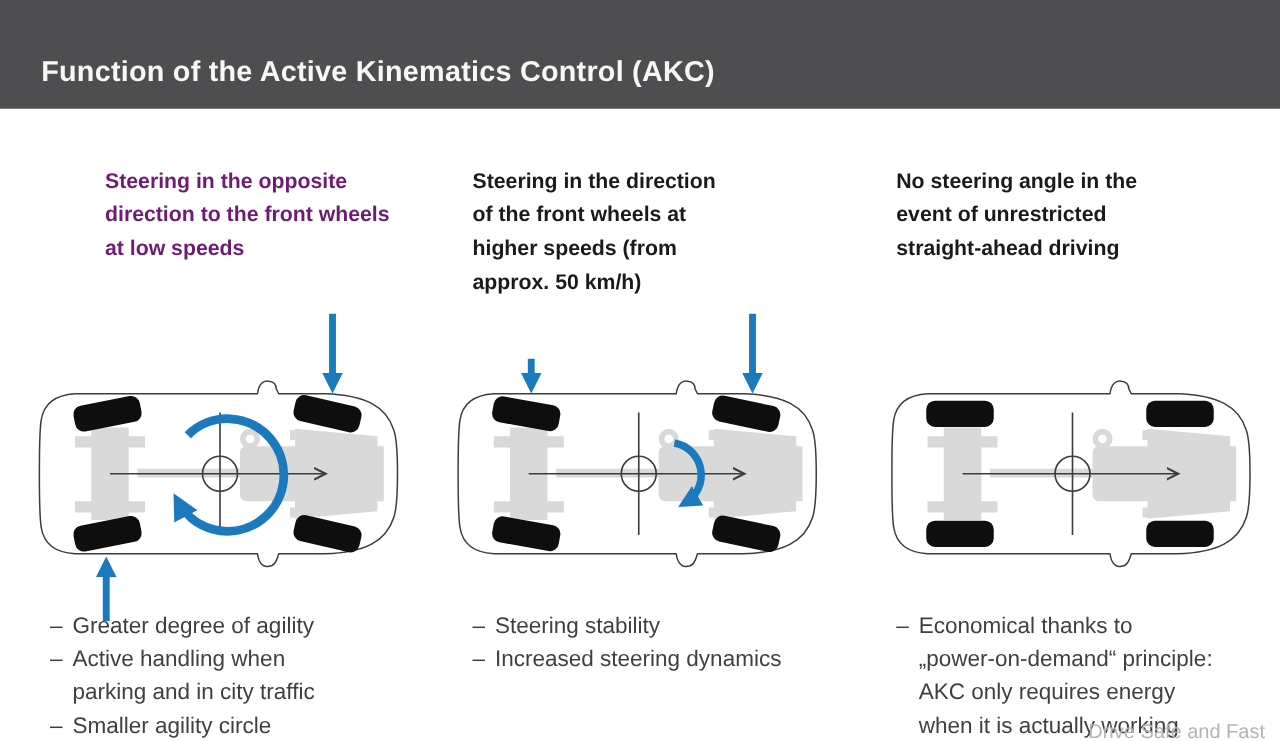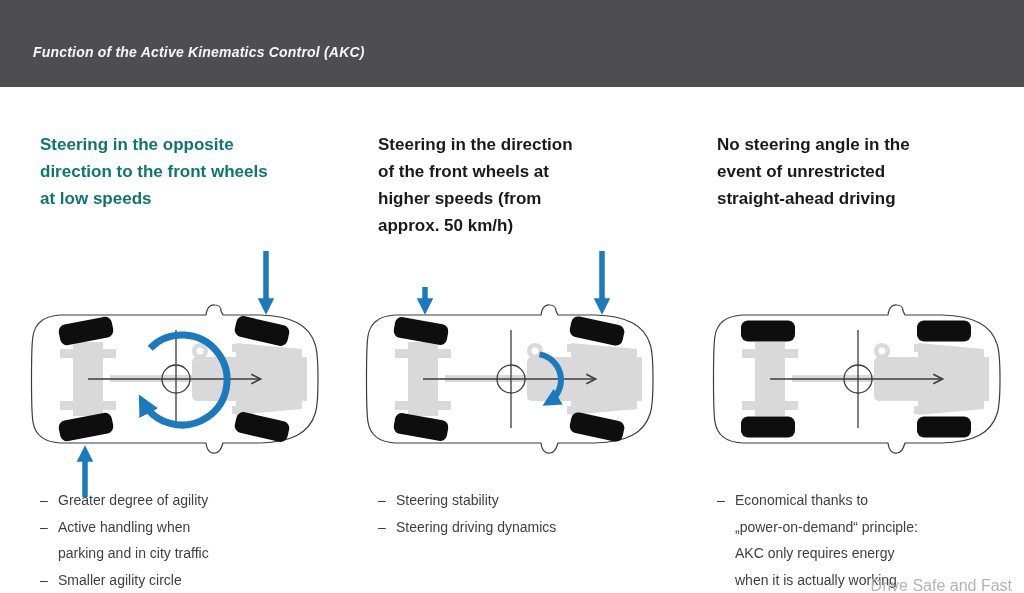--- a/index.html
+++ b/index.html
@@ -4,29 +4,29 @@
 <style>
   html,body{margin:0;padding:0;background:#fff;}
   .stage{
     position:relative;width:1024px;height:593px;overflow:hidden;background:#ffffff;
     font-family:"Liberation Sans",sans-serif;
   }
   .header{
     position:absolute;left:0;top:0;width:1024px;height:87px;background:#4e4e50;
   }
   .title{
-    position:absolute;left:33px;top:44px;font-size:14px;font-weight:bold;
-    color:#f7f7f7;letter-spacing:0.2px;white-space:nowrap;font-style:italic;
+    position:absolute;left:33px;top:44px;font-size:23px;font-weight:bold;
+    color:#f7f7f7;letter-spacing:0.2px;white-space:nowrap;
   }
   .heading{
     position:absolute;top:131px;width:310px;font-size:17px;font-weight:bold;
     line-height:27px;color:#1a1a1a;white-space:pre-line;
   }
   .benefits{
-    position:absolute;top:487px;width:320px;font-size:14px;font-weight:400;
+    position:absolute;top:487px;width:320px;font-size:18px;font-weight:400;
     line-height:26.5px;color:#3f3f3f;
   }
   .bullet{position:relative;padding-left:18px;white-space:pre-line;}
   .bullet::before{content:"\2013";position:absolute;left:0;top:0;}
   .c0{left:40px}.c1{left:378px}.c2{left:717px}
   .diagram{position:absolute;top:245px;width:330px;height:260px;}
   .d0{left:10px}.d1{left:345px}.d2{left:692px}
   .watermark{
     position:absolute;right:12px;bottom:-2px;font-size:16px;color:#b4b4b4;white-space:nowrap;
   }
@@ -45,21 +45,21 @@
       <marker id="ahd" viewBox="0 0 10 10" refX="7.5" refY="5" markerWidth="9" markerHeight="9" orient="auto">
         <path id="ahd-path" d="M0,1 L8,5 L0,9" fill="none" stroke="#3c3c3c" stroke-width="1.4"></path>
       </marker>
     </defs>
   </svg>
 
   <div class="header" style="background: rgb(78, 78, 80);">
     <div class="title" style="color: rgb(247, 247, 247);">Function of the Active Kinematics Control (AKC)</div>
   </div>
 
-  <div class="heading c0" style="color: #0f766e;">Steering in the opposite
+  <div class="heading c0" style="color: #701a75; margin-left: 44px;">Steering in the opposite
 direction to the front wheels
 at low speeds</div>
   <div class="heading c1" style="color: rgb(26, 26, 26);">Steering in the direction
 of the front wheels at
 higher speeds (from
 approx. 50 km/h)</div>
   <div class="heading c2" style="color: rgb(26, 26, 26);">No steering angle in the
 event of unrestricted
 straight-ahead driving</div>
 
@@ -143,21 +143,21 @@
     </svg>
 
   <div class="benefits c0" style="color: rgb(63, 63, 63);">
     <div class="bullet">Greater degree of agility</div>
     <div class="bullet">Active handling when
 parking and in city traffic</div>
     <div class="bullet">Smaller agility circle</div>
   </div>
   <div class="benefits c1" style="color: rgb(63, 63, 63);">
     <div class="bullet">Steering stability</div>
-    <div class="bullet">Steering driving dynamics</div>
+    <div class="bullet">Increased steering dynamics</div>
   </div>
   <div class="benefits c2" style="color: rgb(63, 63, 63);">
     <div class="bullet">Economical thanks to
 „power-on-demand“ principle:
 AKC only requires energy
 when it is actually working</div>
   </div>
 
   <div class="watermark" style="color: rgb(180, 180, 180);">Drive Safe and Fast</div>
 

